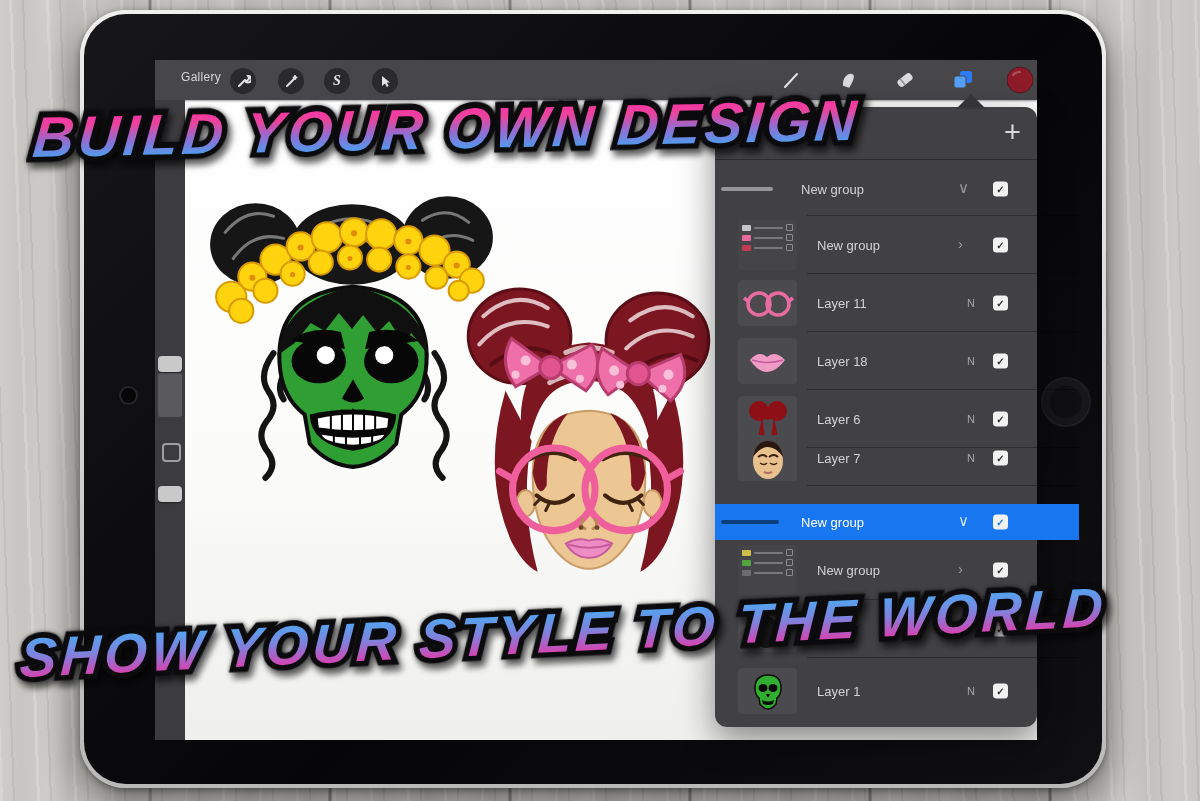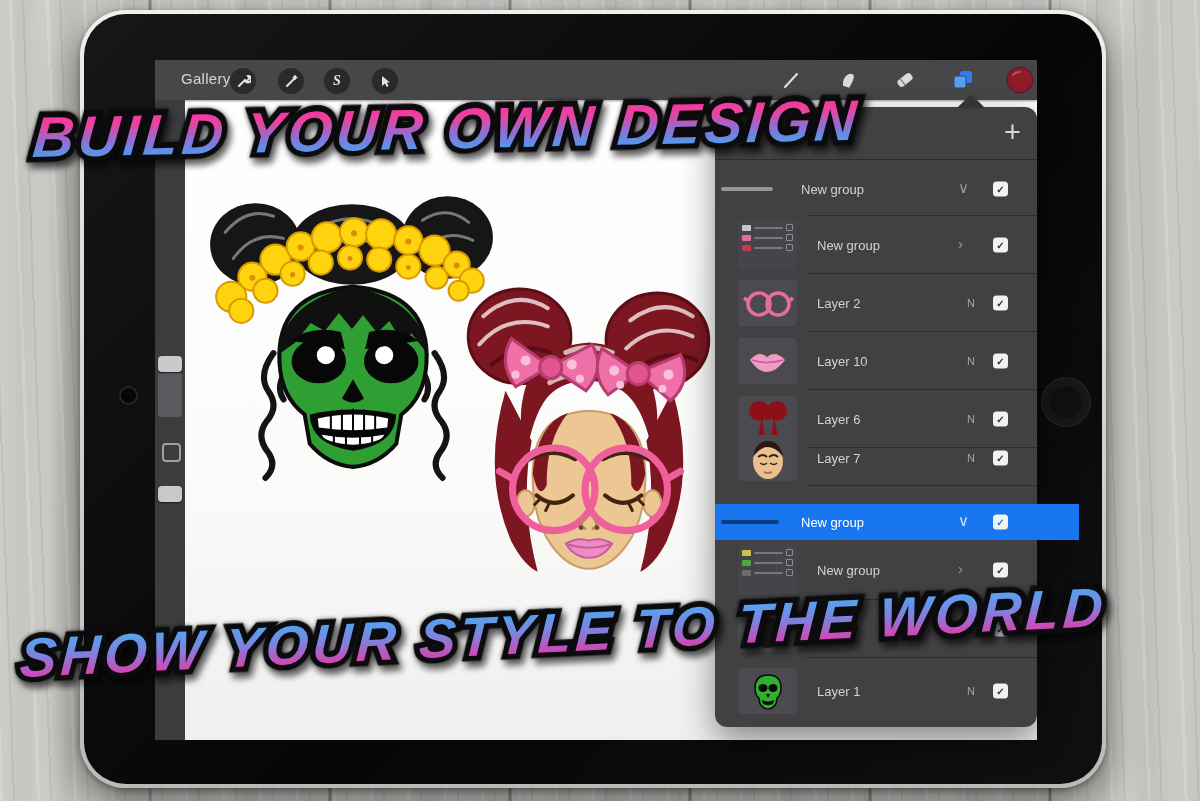--- a/index.html
+++ b/index.html
@@ -19,21 +19,21 @@
   
   #ipad-edge{left:80px;top:10px;width:1026px;height:778px;border-radius:46px;background:linear-gradient(180deg,#efefed,#b9b9b7);box-shadow:0 16px 42px rgba(0,0,0,.5), 0 2px 6px rgba(0,0,0,.35);}
   #ipad-body{left:84px;top:14px;width:1018px;height:770px;border-radius:42px;background:linear-gradient(135deg,#17171a,#060608 55%,#101013);}
   #camera{left:119px;top:386px;width:15px;height:15px;border-radius:50%;background:#060607;border:2px solid #26262a;}
   #home-button{left:1041px;top:377px;width:46px;height:46px;border-radius:50%;background:#101013;border:2px solid #1f1f23;box-shadow:inset 0 0 0 7px #17171a, inset 0 2px 4px rgba(255,255,255,.06);}
   
   #screen{left:155px;top:60px;width:882px;height:680px;background:linear-gradient(180deg,#ffffff 0%,#fbfbfa 60%,#efefee 100%);overflow:hidden;}
   
   #toolbar{left:0;top:0;width:882px;height:40px;background:#47474a;box-shadow:0 1px 2px rgba(0,0,0,.4);}
   .tool-circle{position:absolute;top:8px;width:26px;height:26px;border-radius:50%;background:#2a2a2d;display:flex;align-items:center;justify-content:center;}
-  #gallery-btn{position:absolute;left:26px;top:10px;color:#d6d6d6;font-size:15px;letter-spacing:.3px;}
+  #gallery-btn{position:absolute;left:26px;top:10px;color:#d6d6d6;font-size:12px;letter-spacing:.3px;}
   .ticon{stroke:#e3e3e3;fill:none;stroke-width:2;stroke-linecap:round;}
   #sel-s{color:#e6e6e6;font-size:14px;font-style:italic;font-weight:bold;font-family:"Liberation Serif",serif;}
   .rt-icon{position:absolute;top:6px;width:30px;height:28px;display:flex;align-items:center;justify-content:center;}
   
   #sidebar{left:0;top:40px;width:30px;height:640px;background:#3c3c3f;}
   .sl-handle{position:absolute;left:3px;width:24px;height:16px;border-radius:4px;background:#c9c9c9;box-shadow:0 1px 2px rgba(0,0,0,.5);}
   #sl-fill{position:absolute;left:3px;top:273px;width:24px;height:44px;background:#5a5a5e;border-radius:3px;}
   #modify-btn{position:absolute;left:7px;top:343px;width:15px;height:15px;border:2px solid #9f9fa2;border-radius:4px;}
   #undo-btn{position:absolute;left:4px;top:532px;width:22px;height:22px;color:#a9a9ac;font-size:19px;line-height:22px;text-align:center;}
   
@@ -294,34 +294,34 @@
     <div class="lthumb">
       <svg width="59" height="46">
           <g fill="none" stroke="#e86ba2" stroke-width="3.5">
             <circle cx="21" cy="24" r="11"></circle>
             <circle cx="40" cy="24" r="11"></circle>
             <path d="M30 21 q0 -4 2 0"></path>
             <path d="M10 21 l-4 -3 M51 21 l4 -3"></path>
           </g>
         </svg>
     </div>
-    <div class="lname">Layer 2</div>
+    <div class="lname">Layer 11</div>
     <div class="lblend">N</div>
     <div class="lcheck">✓</div>
     <div class="divider"></div>
   </div>
 
   <div class="lrow" style="top:225px;height:58px">
     <div class="lthumb">
       <svg width="59" height="46">
           <path d="M12 22 Q21 12 29 19 Q37 12 47 22 Q38 34 29 34 Q20 34 12 22 Z" fill="#f09ac6"></path>
           <path d="M14 22 Q29 27 45 22" stroke="#c75b9b" stroke-width="1.6" fill="none"></path>
         </svg>
     </div>
-    <div class="lname">Layer 10</div>
+    <div class="lname">Layer 18</div>
     <div class="lblend">N</div>
     <div class="lcheck">✓</div>
     <div class="divider"></div>
   </div>
 
   <div class="lrow" style="top:283px;height:58px">
     <div class="lthumb">
       <svg width="59" height="46">
           <g fill="#8e1016">
             <circle cx="21" cy="15" r="10"></circle>

